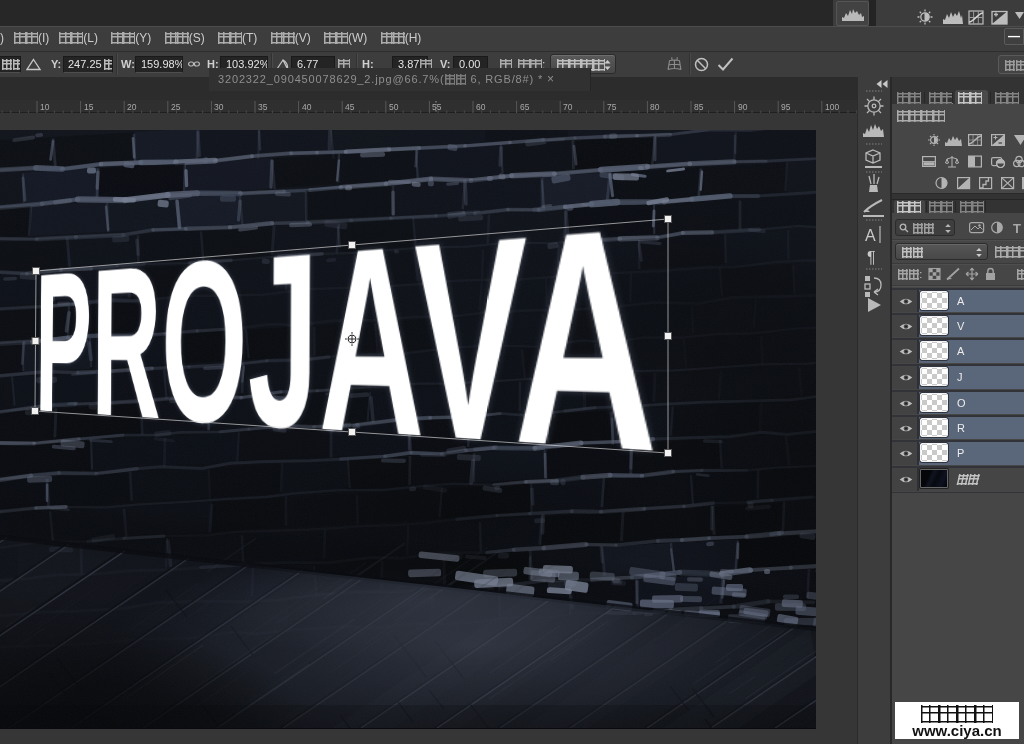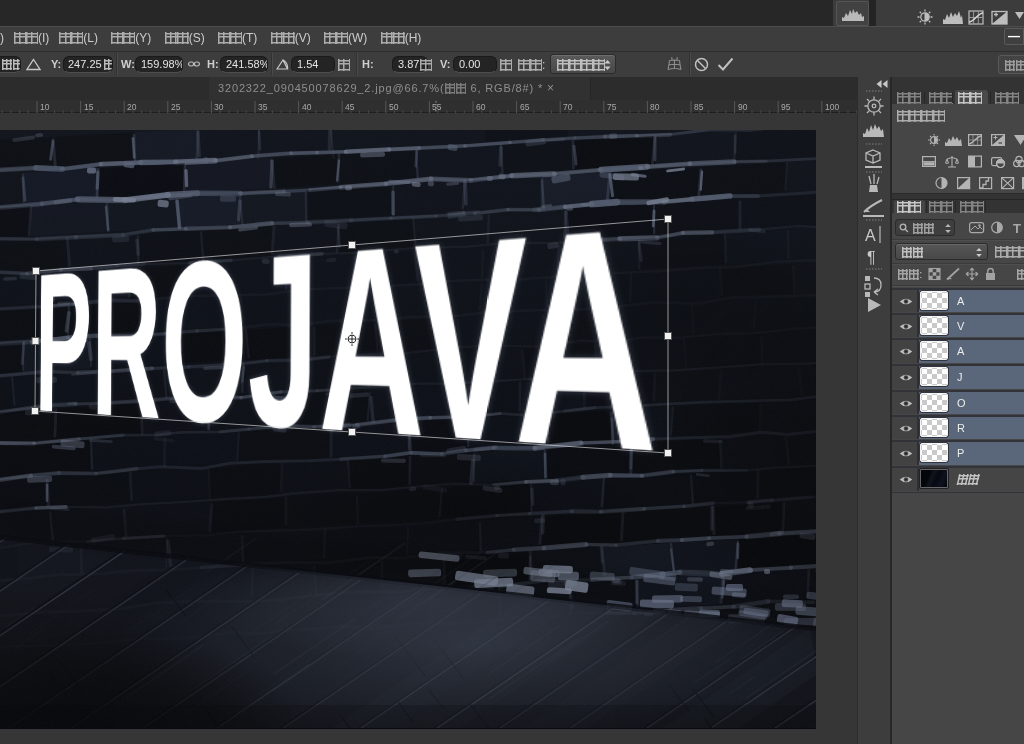--- a/index.html
+++ b/index.html
@@ -7,21 +7,21 @@
 .ab{position:absolute}
 .c{display:inline-block;width:1em;height:1em;vertical-align:-0.14em;
  background:linear-gradient(currentColor,currentColor) 50% 0/1.5px 100% no-repeat,
  linear-gradient(currentColor,currentColor) 0 1px/100% 1.5px no-repeat,
  linear-gradient(currentColor,currentColor) 0 45%/100% 1.5px no-repeat,
  linear-gradient(currentColor,currentColor) 0 100%/100% 1.5px no-repeat,
  linear-gradient(currentColor,currentColor) 0 0/1.5px 100% no-repeat,
  linear-gradient(currentColor,currentColor) 100% 0/1.5px 100% no-repeat;
  opacity:.78}
 .c.sm{width:.92em;height:.92em;margin:0 .5px}
-.inp{position:absolute;height:17px;background:#242424;border:1px solid #1a1a1a;border-bottom-color:#4e4e4e;color:#e4e4e4;font-size:11px;line-height:15px;padding-left:5px;border-radius:6px;white-space:nowrap;overflow:hidden}
+.inp{position:absolute;height:17px;background:#242424;border:1px solid #1a1a1a;border-bottom-color:#4e4e4e;color:#e4e4e4;font-size:11px;line-height:15px;padding-left:5px;border-radius:1px;white-space:nowrap;overflow:hidden}
 .lbl{position:absolute;color:#cfcfcf;font-size:11px;font-weight:bold}
 .zh{color:#cccccc;font-size:12px}
 .sep{position:absolute;width:1px;background:#323232;box-shadow:1px 0 0 #4a4a4a}
 </style></head><body>
 <div id="app">
 
 <div class="ab" style="left:0;top:0;width:1024px;height:26px;background:#272727"></div>
 <div class="ab" style="left:833px;top:0;width:191px;height:26px;background:#3c3c3c"></div>
 <div class="ab" style="left:869px;top:0;width:7px;height:26px;background:#242424"></div>
 <div class="ab" style="left:836px;top:1px;width:33px;height:25px;background:#424242;border:1px solid #555;border-radius:2px"></div>
@@ -63,33 +63,33 @@
 <div class="sep" style="left:116px;top:53px;height:22px"></div>
 <div class="lbl" style="left:121px;top:58px">W:</div>
 <div class="inp" style="left:135px;top:56px;width:48px">159.98%</div>
 <svg class="ab" style="left:188px;top:60px" width="12" height="8" viewBox="0 0 12 8">
       <g fill="none" stroke="#bdbdbd" stroke-width="1.2">
         <rect x="0.6" y="2" width="5" height="4" rx="2"></rect>
         <rect x="6.4" y="2" width="5" height="4" rx="2"></rect>
       </g>
     </svg>
 <div class="lbl" style="left:207px;top:58px">H:</div>
-<div class="inp" style="left:220px;top:56px;width:48px">241.58%</div>
+<div class="inp" style="left:220px;top:56px;width:48px">103.92%</div>
 <div class="sep" style="left:271px;top:53px;height:22px"></div>
 <svg class="ab" style="left:276px;top:59px" width="13" height="11" viewBox="0 0 13 11">
       <path d="M1 10 L11.5 10 L7 1 Z M7 1 A9 9 0 0 1 11.5 10" fill="none" stroke="#c7c7c7" stroke-width="1.2"></path>
     </svg>
-<div class="inp" style="left:291px;top:56px;width:44px">1.54</div>
+<div class="inp" style="left:291px;top:56px;width:44px">6.77</div>
 <div class="zh ab" style="left:338px;top:58px;font-size:12px"><span class="c"></span></div>
 <div class="sep" style="left:356px;top:53px;height:22px"></div>
 <div class="lbl" style="left:362px;top:58px">H:</div>
 <div class="inp" style="left:392px;top:56px;width:36px">3.87</div>
 <div class="zh ab" style="left:420px;top:58px;font-size:12px"><span class="c"></span></div>
 <div class="lbl" style="left:440px;top:58px">V:</div>
-<div class="inp" style="left:453px;top:56px;width:44px">0.00</div>
+<div class="inp" style="left:453px;top:56px;width:35px">0.00</div>
 <div class="zh ab" style="left:500px;top:58px;font-size:12px"><span class="c"></span></div>
 <div class="zh ab" style="left:518px;top:58px;font-size:12px"><span class="c"></span><span class="c"></span>:</div>
 <div class="ab" style="left:550px;top:54px;width:66px;height:20px;background:linear-gradient(#5a5a5a,#474747);border:1px solid #2b2b2b;border-radius:3px;box-shadow:inset 0 1px 0 #6e6e6e">
  <span class="zh" style="position:absolute;left:6px;top:3px;font-size:12px;color:#ddd"><span class="c"></span><span class="c"></span><span class="c"></span><span class="c"></span></span>
  <svg style="position:absolute;right:4px;top:5px" width="7" height="10" viewBox="0 0 7 10">
         <path d="M3.5 0 L6.5 3.5 L0.5 3.5 Z M3.5 10 L6.5 6.5 L0.5 6.5 Z" fill="#ccc"></path>
       </svg>
 </div>
 <svg class="ab" style="left:666px;top:56px" width="17" height="15" viewBox="0 0 17 15">
       <g fill="none" stroke="#8e8e8e" stroke-width="1.1">
@@ -100,21 +100,21 @@
 <svg class="ab" style="left:694px;top:57px" width="15" height="15" viewBox="0 0 15 15">
       <circle cx="7.5" cy="7.5" r="6" fill="none" stroke="#c0c0c0" stroke-width="1.5"></circle>
       <path d="M3.3 3.3 L11.7 11.7" stroke="#c0c0c0" stroke-width="1.5"></path>
     </svg>
 <svg class="ab" style="left:717px;top:56px" width="17" height="16" viewBox="0 0 17 16">
       <path d="M1.5 9 L6 13.5 L15.5 2.5" fill="none" stroke="#c0c0c0" stroke-width="2"></path>
     </svg>
 <div class="ab" style="left:998px;top:55px;width:34px;height:19px;background:#434343;border:1px solid #5a5a5a;border-radius:3px;color:#b5b5b5;font-size:11px;padding:3px 0 0 5px;white-space:nowrap"><span class="c sm"></span><span class="c sm"></span></div>
 
 <div class="ab" style="left:0;top:77px;width:857px;height:23px;background:#2c2c2c"></div>
-<div class="ab" style="left:209px;top:77px;width:382px;height:23px;background:#313131;border-right:1px solid #252525;color:#8f8f8f;font-size:11px;letter-spacing:0.85px;line-height:22px;padding-left:9px;white-space:nowrap;overflow:hidden">3202322_090450078629_2.jpg@66.7%(<span class="c sm"></span><span class="c sm"></span> 6, RGB/8#) *&nbsp;<span style="font-size:12px">×</span></div>
+<div class="ab" style="left:209px;top:68px;width:382px;height:23px;background:#313131;border-right:1px solid #252525;color:#8f8f8f;font-size:11px;letter-spacing:0.85px;line-height:22px;padding-left:9px;white-space:nowrap;overflow:hidden">3202322_090450078629_2.jpg@66.7%(<span class="c sm"></span><span class="c sm"></span> 6, RGB/8#) *&nbsp;<span style="font-size:12px">×</span></div>
 <div class="ab" style="left:0;top:100px;width:857px;height:13px;background:#2f2f2f;border-bottom:1px solid #1f1f1f">
 <svg width="857" height="13" viewBox="0 0 857 13">
 <path d="M-6.6 0 V13" stroke="#585858" stroke-width="1"></path>
 <path d="M2.1 9.5 V13" stroke="#4a4a4a" stroke-width="1"></path>
 <path d="M10.8 9.5 V13" stroke="#4a4a4a" stroke-width="1"></path>
 <path d="M19.6 9.5 V13" stroke="#4a4a4a" stroke-width="1"></path>
 <path d="M28.3 9.5 V13" stroke="#4a4a4a" stroke-width="1"></path>
 <path d="M37.0 0 V13" stroke="#585858" stroke-width="1"></path>
 <path d="M45.7 9.5 V13" stroke="#4a4a4a" stroke-width="1"></path>
 <path d="M54.4 9.5 V13" stroke="#4a4a4a" stroke-width="1"></path>
@@ -1419,12 +1419,16 @@
 <div class="ab" style="left:892px;top:468px;width:25px;height:23px;background:#424242"></div>
 <div class="ab" style="left:917px;top:468px;width:2px;height:23px;background:#2e3035"></div>
 <svg class="ab" style="left:899px;top:475px" width="14" height="9" viewBox="0 0 14 9">
       <path d="M0.7 4.5 Q7 -1.2 13.3 4.5 Q7 10.2 0.7 4.5 Z" fill="#bdbdbd"></path>
       <circle cx="7" cy="4.5" r="2.3" fill="#4a4a4a"></circle>
       <circle cx="7" cy="4.5" r="1.0" fill="#1d1d1d"></circle>
     </svg>
 <div class="ab" style="left:920px;top:469px;width:28px;height:19px;border:1px solid #666;border-radius:1px;background:linear-gradient(115deg,#05060a 30%,#10141f 42%,#070910 58%,#0e1220 78%,#04050a);box-shadow:0 0 0 1px #222"></div>
 <div class="ab zh" style="left:957px;top:473px;font-size:11px;color:#e6e6e6;transform:skewX(-13deg)"><span class="c sm"></span><span class="c sm"></span></div>
 <div class="ab" style="left:892px;top:492px;width:132px;height:252px;background:#464646;border-top:1px solid #313339"></div>
+<div class="ab" style="left:895px;top:702px;width:124px;height:37px;background:#ffffff;color:#000;text-align:center">
+<div style="margin-top:2px;font-size:18px;font-weight:bold;letter-spacing:1px;color:#111"><span class="c" style="opacity:1"></span><span class="c" style="opacity:1"></span><span class="c" style="opacity:1"></span><span class="c" style="opacity:1"></span></div>
+<div style="font-size:15px;font-weight:bold;color:#111;margin-top:-3px;font-family:'Liberation Sans',sans-serif">www.ciya.cn</div>
+</div>
 </div>
 </body></html>

